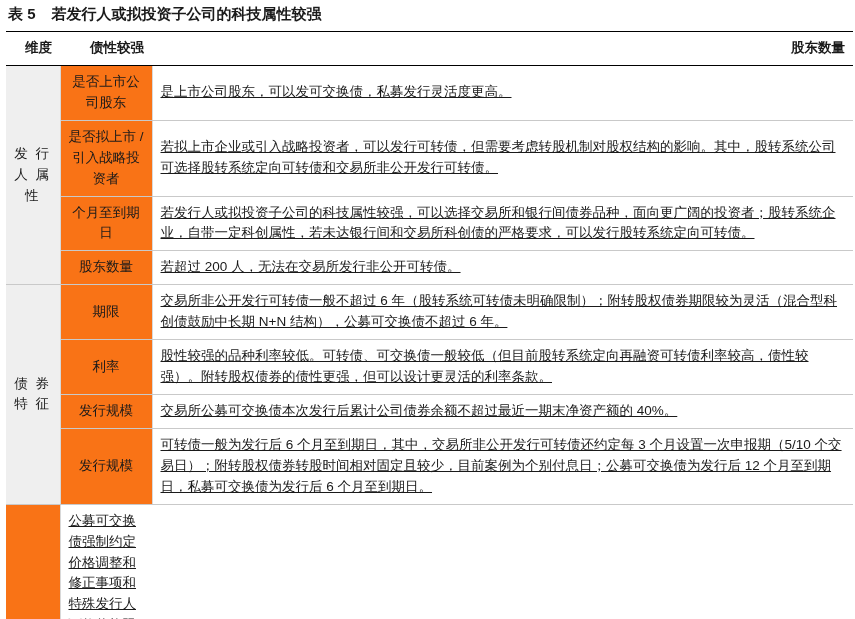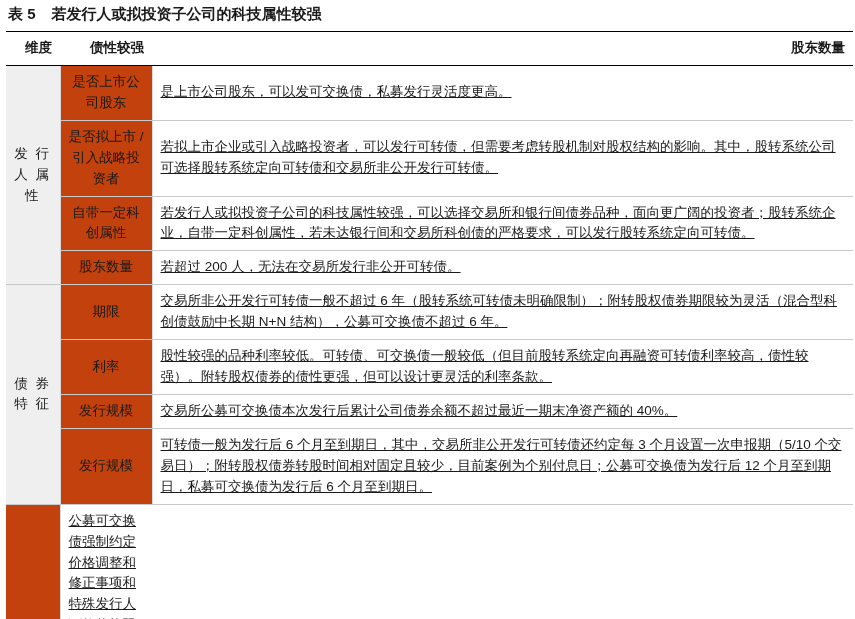--- a/index.html
+++ b/index.html
@@ -62,21 +62,21 @@
     text-align: center;
     font-weight: normal;
     letter-spacing: 2px;
     background: #efefef;
     border-right: 1px solid #d8d8d8;
     width: 54px;
     margin-left: 20px;
   }
   td.sub {
     text-align: center;
-    background: #c2410c;
+    background: #f97316;
     border-right: 1px solid #d8d8d8;
     width: 92px;
   }
   td.feat {
     text-align: left;
     background: #ffffff;
     text-decoration: underline;
   }
   .col-dim { width: 54px; }
   .col-sub { width: 92px; }
@@ -110,21 +110,21 @@
       <tr>
         <td class="dim" rowspan="4">发 行 人 属 性</td>
         <td class="sub">是否上市公司股东</td>
         <td class="feat">是上市公司股东，可以发可交换债，私募发行灵活度更高。</td>
       </tr>
       <tr>
         <td class="sub">是否拟上市 / 引入战略投资者</td>
         <td class="feat">若拟上市企业或引入战略投资者，可以发行可转债，但需要考虑转股机制对股权结构的影响。其中，股转系统公司可选择股转系统定向可转债和交易所非公开发行可转债。</td>
       </tr>
       <tr>
-        <td class="sub">自带一定科创属性</td>
+        <td class="sub">个月至到期日</td>
         <td class="feat">若发行人或拟投资子公司的科技属性较强，可以选择交易所和银行间债券品种，面向更广阔的投资者；股转系统企业，自带一定科创属性，若未达银行间和交易所科创债的严格要求，可以发行股转系统定向可转债。</td>
       </tr>
       <tr>
         <td class="sub">股东数量</td>
         <td class="feat">若超过 200 人，无法在交易所发行非公开可转债。</td>
       </tr>
 
       <tr>
         <td class="dim" rowspan="4">债 券 特 征</td>
         <td class="sub">期限</td>

